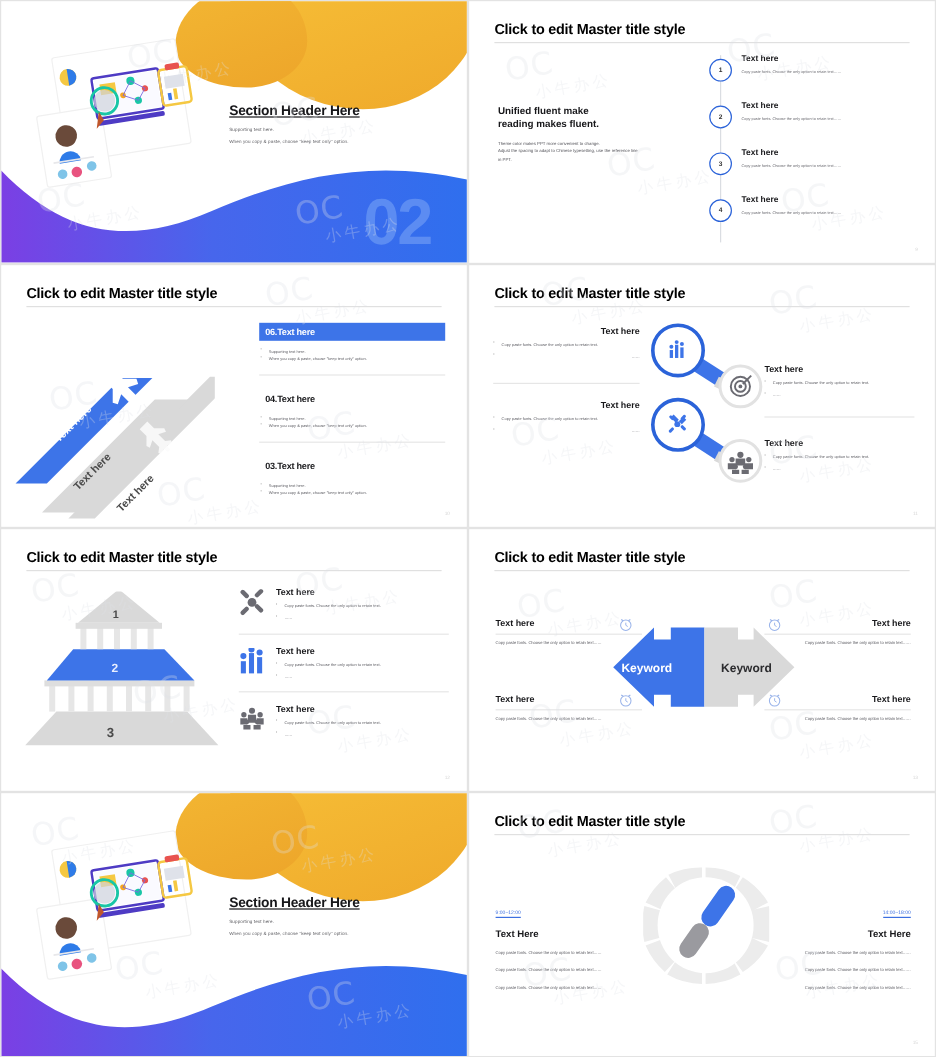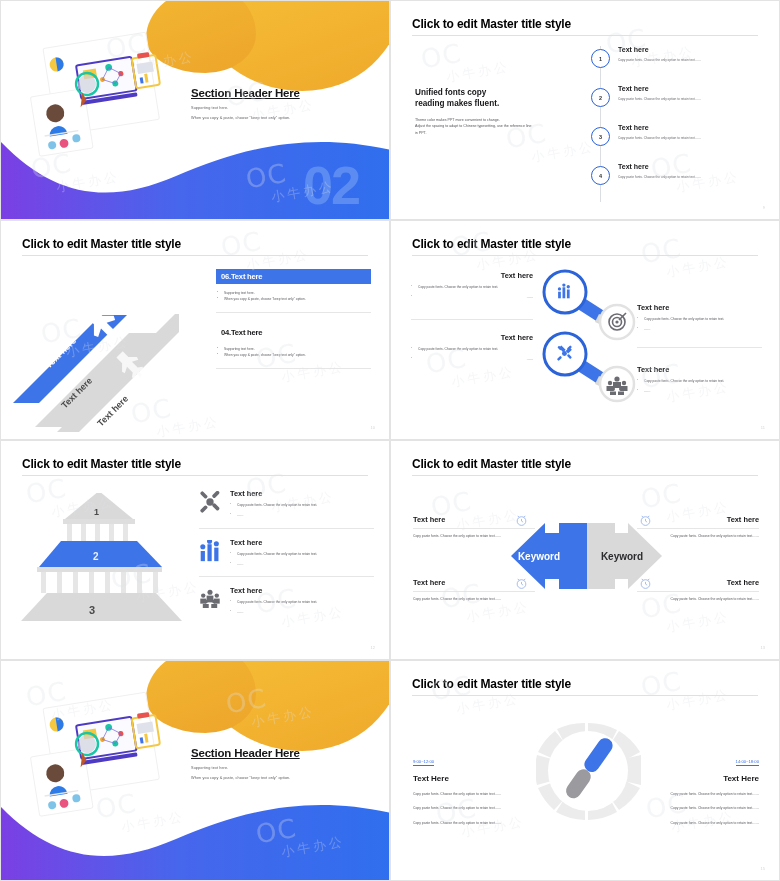--- a/index.html
+++ b/index.html
@@ -210,21 +210,21 @@
         <span class="w2" style="left:240px;top:47px;">小牛办公</span>
       <span style="left:115px;top:120px;">OC</span>
         <span class="w2" style="left:140px;top:142px;">小牛办公</span>
       <span style="left:260px;top:150px;">OC</span>
         <span class="w2" style="left:285px;top:172px;">小牛办公</span>
     </div>
     <div class="stitle">Click to edit Master title style</div>
     <div class="trule"></div>
 
     <div class="left-blk">
-      <h3><span>Unified fonts copy</span><br>
+      <h3><span>Unified fluent make</span><br>
           <span>reading makes fluent.</span></h3>
       <p><span>Theme color makes PPT more convenient to change.</span><br>
          <span>Adjust the spacing to adapt to Chinese typesetting, use the reference line</span><br>
          <span>in PPT.</span></p>
     </div>
 
     <div class="steps">
       <div class="spine"></div>
       <div class="step">
         <div class="badge">1</div>
@@ -302,20 +302,27 @@
           </div>
         <div class="rsep"></div>
       </div>
       <div class="ritem">
         <div class="rhead">04.Text here</div>
         <div class="rbul">
             <div>Supporting text here.</div>
         <div>When you copy &amp; paste, choose "keep text only" option.</div>
           </div>
         <div class="rsep"></div>
+      </div>
+      <div class="ritem">
+        <div class="rhead">03.Text here</div>
+        <div class="rbul">
+            <div>Supporting text here.</div>
+        <div>When you copy &amp; paste, choose "keep text only" option.</div>
+          </div>
       </div>
     </div>
     <div class="pgnum">10</div>
   </div>
 
   <div class="slide">
     <div class="wm">
       <span style="left:60px;top:8px;">OC</span>
         <span class="w2" style="left:85px;top:30px;">小牛办公</span>
       <span style="left:250px;top:15px;">OC</span>

